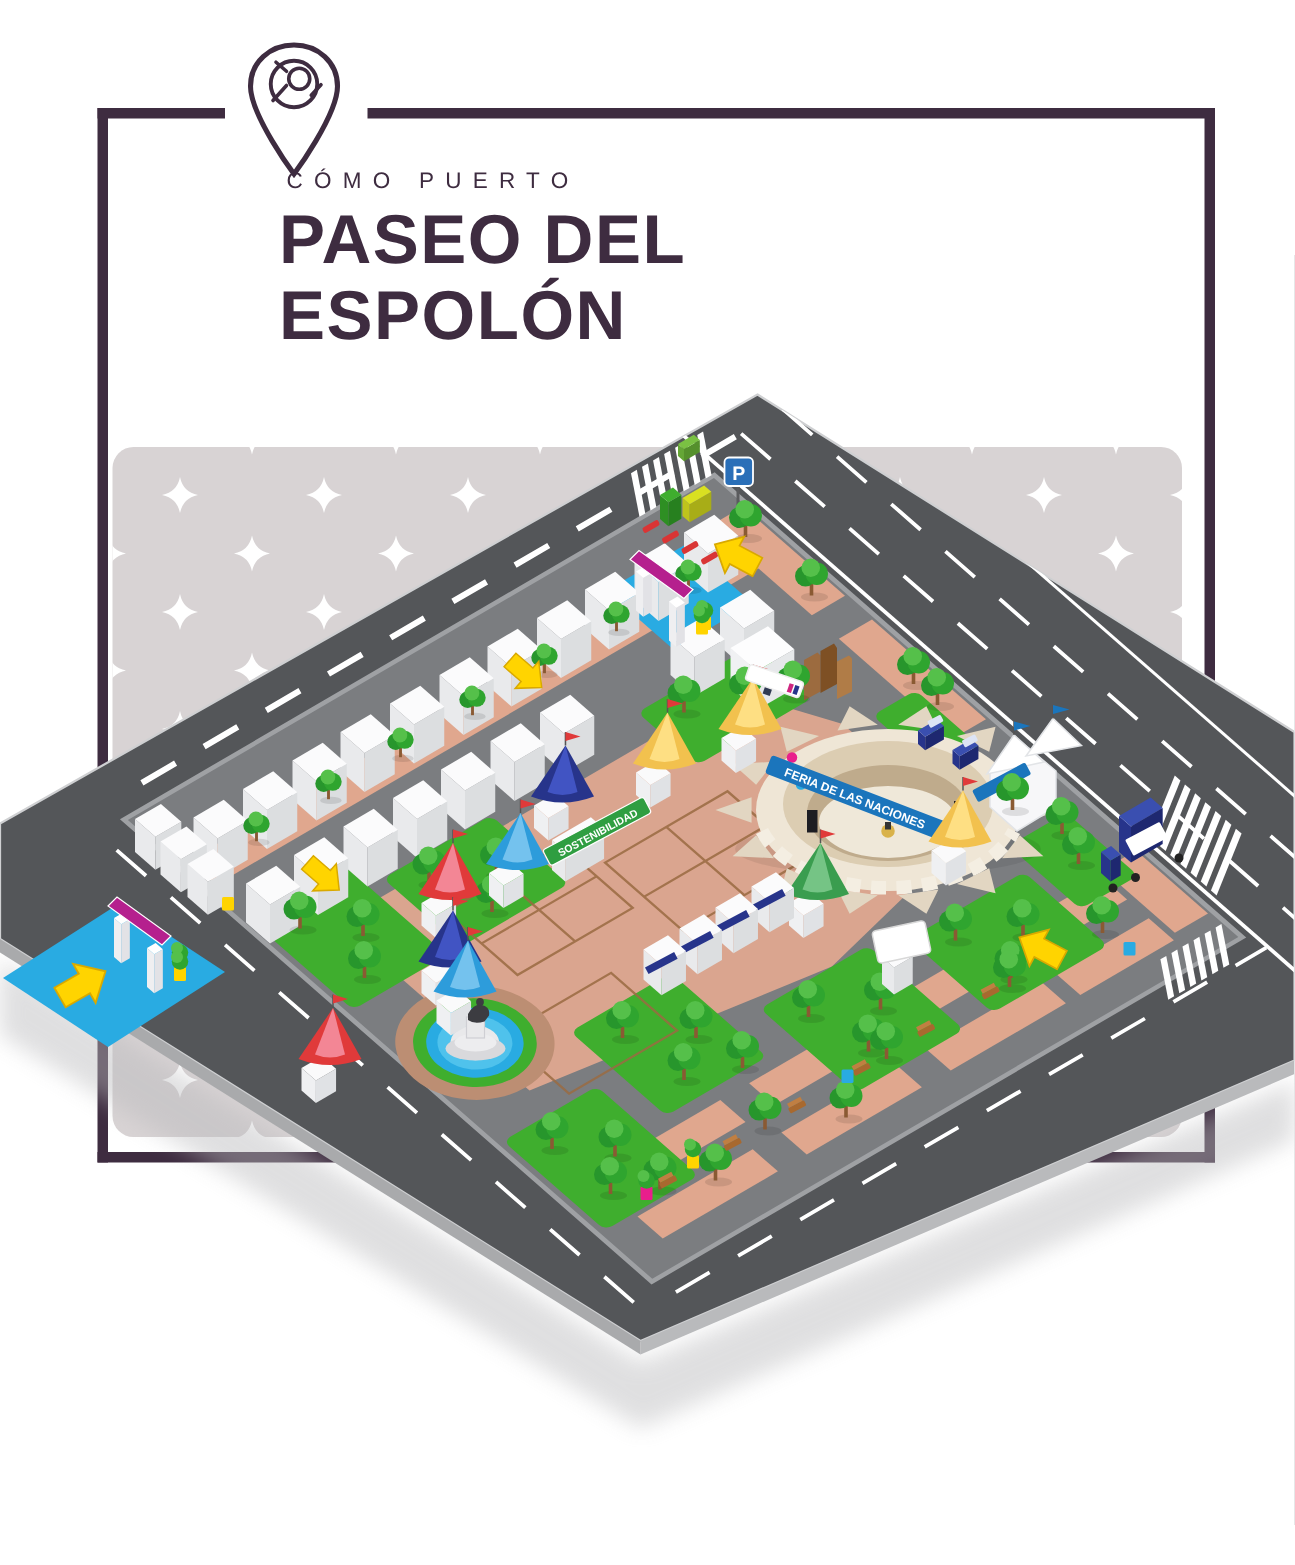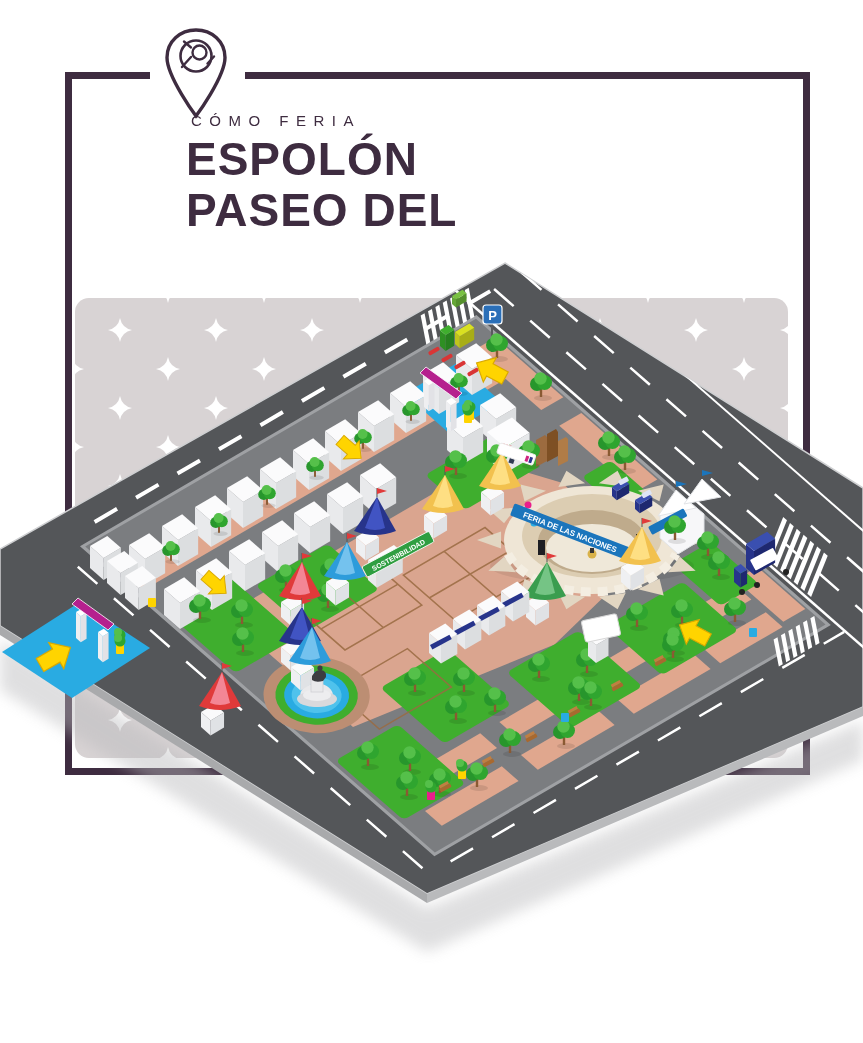--- a/index.html
+++ b/index.html
@@ -31,24 +31,24 @@
   <div class="framebar" style="left:803px;top:72px;width:7px;height:703px;"></div>
   <div class="framebar" style="left:65px;top:768px;width:745px;height:7px;"></div>
 
   <svg id="pin" width="76" height="96" viewBox="0 0 76 96">
     <path d="M38,90 C38,90 9,51 9,31.5 C9,15.5 22,4 38,4 C54,4 67,15.5 67,31.5 C67,51 38,90 38,90 Z" fill="#fff" stroke="#3E2C40" stroke-width="3.4"></path>
     <circle cx="38" cy="30" r="15.5" fill="none" stroke="#3E2C40" stroke-width="2.6"></circle>
     <circle cx="41.5" cy="26.5" r="7" fill="none" stroke="#3E2C40" stroke-width="2.4"></circle>
     <path d="M24,41 L33,31 M26,15.5 L33,21.5 M49.5,37.5 L56,30.5" fill="none" stroke="#3E2C40" stroke-width="2.4" stroke-linecap="round"></path>
   </svg>
 
-  <div id="kicker">CÓMO FERIA</div>
+  <div id="kicker">CÓMO PUERTO</div>
   <div id="title">
+    <div>PASEO DEL</div>
     <div>ESPOLÓN</div>
-    <div>PASEO DEL</div>
   </div>
 
   <svg id="mapsvg" width="863" height="1043" viewBox="0 0 863 1043">
     <defs>
       <pattern id="stars" width="96" height="78" patternUnits="userSpaceOnUse">
         <path d="M24,6 q2,10 12,12 q-10,2 -12,12 q-2,-10 -12,-12 q10,-2 12,-12 Z" fill="#fff"></path>
         <path d="M72,45 q2,10 12,12 q-10,2 -12,12 q-2,-10 -12,-12 q10,-2 12,-12 Z" fill="#fff"></path>
       </pattern>
       <clipPath id="plateClip">
         <polygon points="505,263 863,488 863,707 427,894 0,626 0,549"></polygon>

